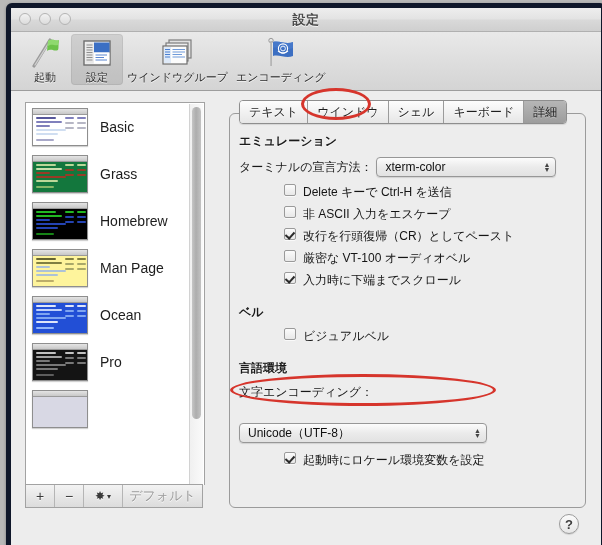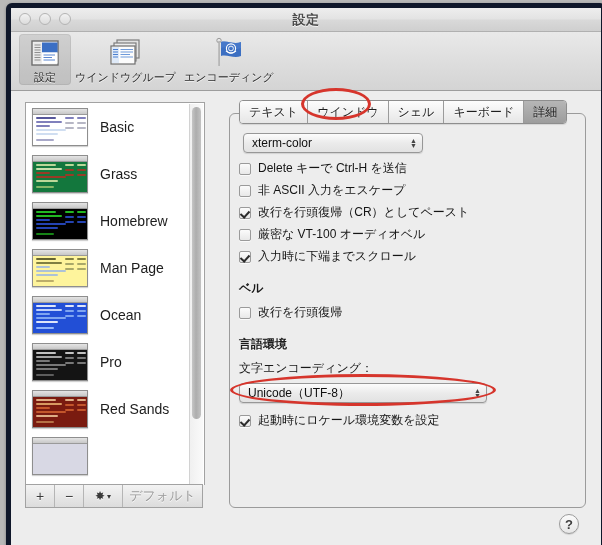--- a/index.html
+++ b/index.html
@@ -134,21 +134,21 @@
     position:relative;display:flex;align-items:center;
     height:20px;border:1px solid #979797;border-radius:4px;box-sizing:border-box;
     background:linear-gradient(to bottom,#fcfcfc,#ebebeb 50%,#e2e2e2);
     box-shadow:0 1px 1px rgba(0,0,0,.12);
     padding:0 22px 0 8px;font-size:12px;color:#101010;white-space:nowrap;
   }
   .popup .arrows{
     position:absolute;right:5px;top:50%;transform:translateY(-50%);
     display:flex;flex-direction:column;line-height:5px;font-size:7px;color:#444;
   }
-  .chkrow{display:flex;align-items:center;margin-bottom:5px;}
+  .chkrow{display:flex;align-items:flex-start;margin-bottom:5px;margin-left:45px;}
   .chk{
     width:12px;height:12px;border:1px solid #9a9a9a;border-radius:2px;
     box-sizing:border-box;flex:none;margin-right:7px;position:relative;
     background:linear-gradient(to bottom,#fbfbfb,#e8e8e8);
     box-shadow:0 1px 0 rgba(255,255,255,.7);
   }
   .chk.on::after{
     content:"";position:absolute;left:2px;top:1px;width:4px;height:7px;
     border:solid #2b2b2b;border-width:0 2px 2px 0;transform:rotate(42deg);
   }
@@ -177,20 +177,31 @@
     <div class="lights">
       <div class="light"></div>
       <div class="light"></div>
       <div class="light"></div>
     </div>
     <div class="wtitle">設定</div>
   </div>
 
   <div class="toolbar">
 
+    <div class="tbitem">
+      <div class="tbicon">
+        <svg width="32" height="31" viewBox="0 0 32 31">
+          <line x1="5" y1="29" x2="21" y2="3" stroke="#9a9a9a" stroke-width="3.2" stroke-linecap="round"></line>
+          <line x1="6" y1="28" x2="21" y2="4" stroke="#cfcfcf" stroke-width="1.4" stroke-linecap="round"></line>
+          <path d="M19 4 C24 1 27 5 30 3 C29 8 30 11 29 13 C25 15 23 11 18 14 Z" fill="#6cc24a"></path>
+          <path d="M19 4 C24 1 27 5 30 3 C29 6 29 7 29 8 C25 9 23 6 19 9 Z" fill="#8fd96f"></path>
+        </svg>
+      </div>
+      <div class="tblabel">起動</div>
+    </div>
 
     <div class="tbitem sel">
       <div class="tbicon">
         <svg width="32" height="31" viewBox="0 0 32 31">
           <rect x="3" y="4" width="26" height="24" fill="#f2f2f2" stroke="#6e6e6e" stroke-width="1.4"></rect>
           <rect x="4.5" y="5.5" width="8" height="21" fill="#e8e8e8"></rect>
           <g stroke="#8f8f8f" stroke-width="1">
             <line x1="5.5" y1="8" x2="11.5" y2="8"></line>
               <line x1="5.5" y1="10.5" x2="11.5" y2="10.5"></line>
             <line x1="5.5" y1="13" x2="11.5" y2="13"></line>
@@ -363,38 +374,20 @@
           <div class="ln" style="left:32px;top:8px;width:9px;background:#e0e0e0"></div>
           <div class="ln" style="left:44px;top:8px;width:9px;background:#e0e0e0"></div>
           <div class="ln" style="left:32px;top:13px;width:9px;background:#8a8a8a"></div>
           <div class="ln" style="left:44px;top:13px;width:9px;background:#8a8a8a"></div>
           <div class="ln" style="left:32px;top:18px;width:9px;background:#8a8a8a"></div>
           <div class="ln" style="left:44px;top:18px;width:9px;background:#8a8a8a"></div>
         </div>
         <div class="tname">Pro</div>
       </div>
 
-      <div class="theme">
-        <div class="thumb" style="background:#7a1b10">
-          <div class="bar"></div>
-          <div class="ln" style="left:3px;top:8px;width:20px;background:#f0c89a"></div>
-          <div class="ln" style="left:3px;top:12px;width:26px;background:#e8b070"></div>
-          <div class="ln" style="left:3px;top:16px;width:14px;background:#d06030"></div>
-          <div class="ln" style="left:3px;top:20px;width:30px;background:#d06030"></div>
-          <div class="ln" style="left:3px;top:24px;width:22px;background:#f0c89a"></div>
-          <div class="ln" style="left:3px;top:30px;width:18px;background:#c08050"></div>
-          <div class="ln" style="left:32px;top:8px;width:9px;background:#f0c89a"></div>
-          <div class="ln" style="left:44px;top:8px;width:9px;background:#f0c89a"></div>
-          <div class="ln" style="left:32px;top:13px;width:9px;background:#d06030"></div>
-          <div class="ln" style="left:44px;top:13px;width:9px;background:#d06030"></div>
-          <div class="ln" style="left:32px;top:18px;width:9px;background:#d06030"></div>
-          <div class="ln" style="left:44px;top:18px;width:9px;background:#d06030"></div>
-        </div>
-        <div class="tname">Red Sands</div>
-      </div>
 
       <div class="theme">
         <div class="thumb" style="background:#d8d8e4">
           <div class="bar"></div>
 
         </div>
 
       </div>
 
       <div class="sb-track">
@@ -417,22 +410,24 @@
     <div class="tabstrip">
       <div class="tab">テキスト</div>
       <div class="tab">ウインドウ</div>
       <div class="tab">シェル</div>
       <div class="tab">キーボード</div>
       <div class="tab active">詳細</div>
     </div>
 
     <div class="panel">
 
+      <div class="grphead">エミュレーション</div>
 
       <div class="row">
+        <div class="rlabel">ターミナルの宣言方法：</div>
         <div class="popup" style="width:180px;margin-left:4px;">
           <span>xterm-color</span>
           <span class="arrows">
               <span>▲</span>
               <span>▼</span>
             </span>
         </div>
       </div>
 
       <div class="chkrow">
@@ -454,27 +449,27 @@
       <div class="chkrow">
         <div class="chk on"></div>
         <div class="chklabel">入力時に下端までスクロール</div>
       </div>
 
       <div class="spacer"></div>
       <div class="grphead">ベル</div>
 
       <div class="chkrow">
         <div class="chk"></div>
-        <div class="chklabel">改行を行頭復帰</div>
+        <div class="chklabel">ビジュアルベル</div>
       </div>
 
       <div class="spacer"></div>
       <div class="grphead">言語環境</div>
 
-      <div class="rlabel" style="margin-bottom:6px;">文字エンコーディング：</div>
+      <div class="rlabel" style="margin-bottom:22px;">文字エンコーディング：</div>
 
       <div class="popup" style="width:248px;margin-bottom:9px;">
         <span>Unicode（UTF-8）</span>
         <span class="arrows">
             <span>▲</span>
             <span>▼</span>
           </span>
       </div>
 
       <div class="chkrow">

